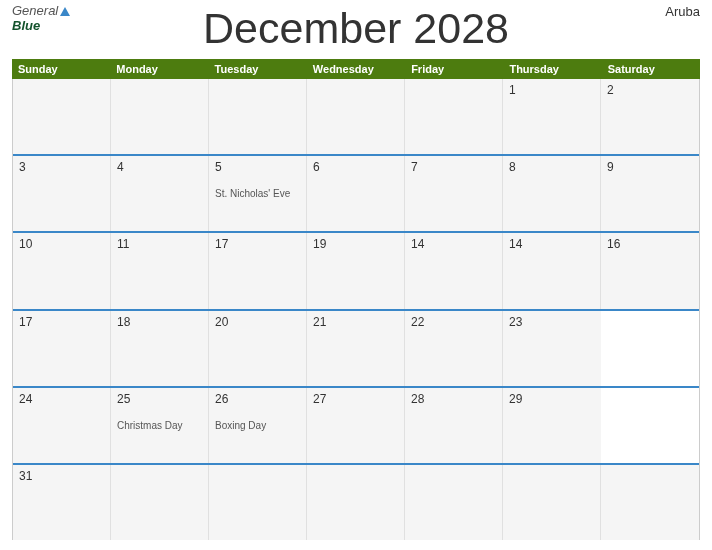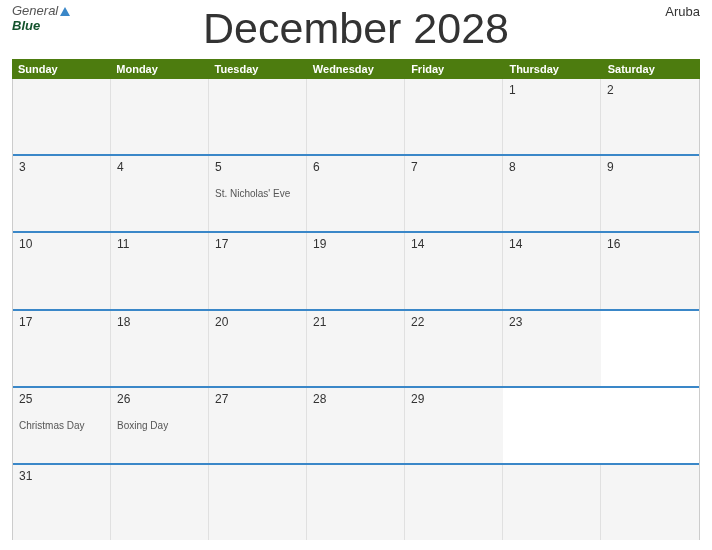--- a/index.html
+++ b/index.html
@@ -225,20 +225,23 @@
         </div>
         <div class="day-cell">
           <span class="day-number">22</span>
         </div>
         <div class="day-cell">
           <span class="day-number">23</span>
         </div>
       </div>
       <div class="week-row">
         <div class="day-cell">
+          <span class="day-number">24</span>
+        </div>
+        <div class="day-cell">
           <span class="day-number">25</span>
           <span class="holiday-name">Christmas Day</span>
         </div>
         <div class="day-cell">
           <span class="day-number">26</span>
           <span class="holiday-name">Boxing Day</span>
         </div>
         <div class="day-cell">
           <span class="day-number">27</span>
         </div>

